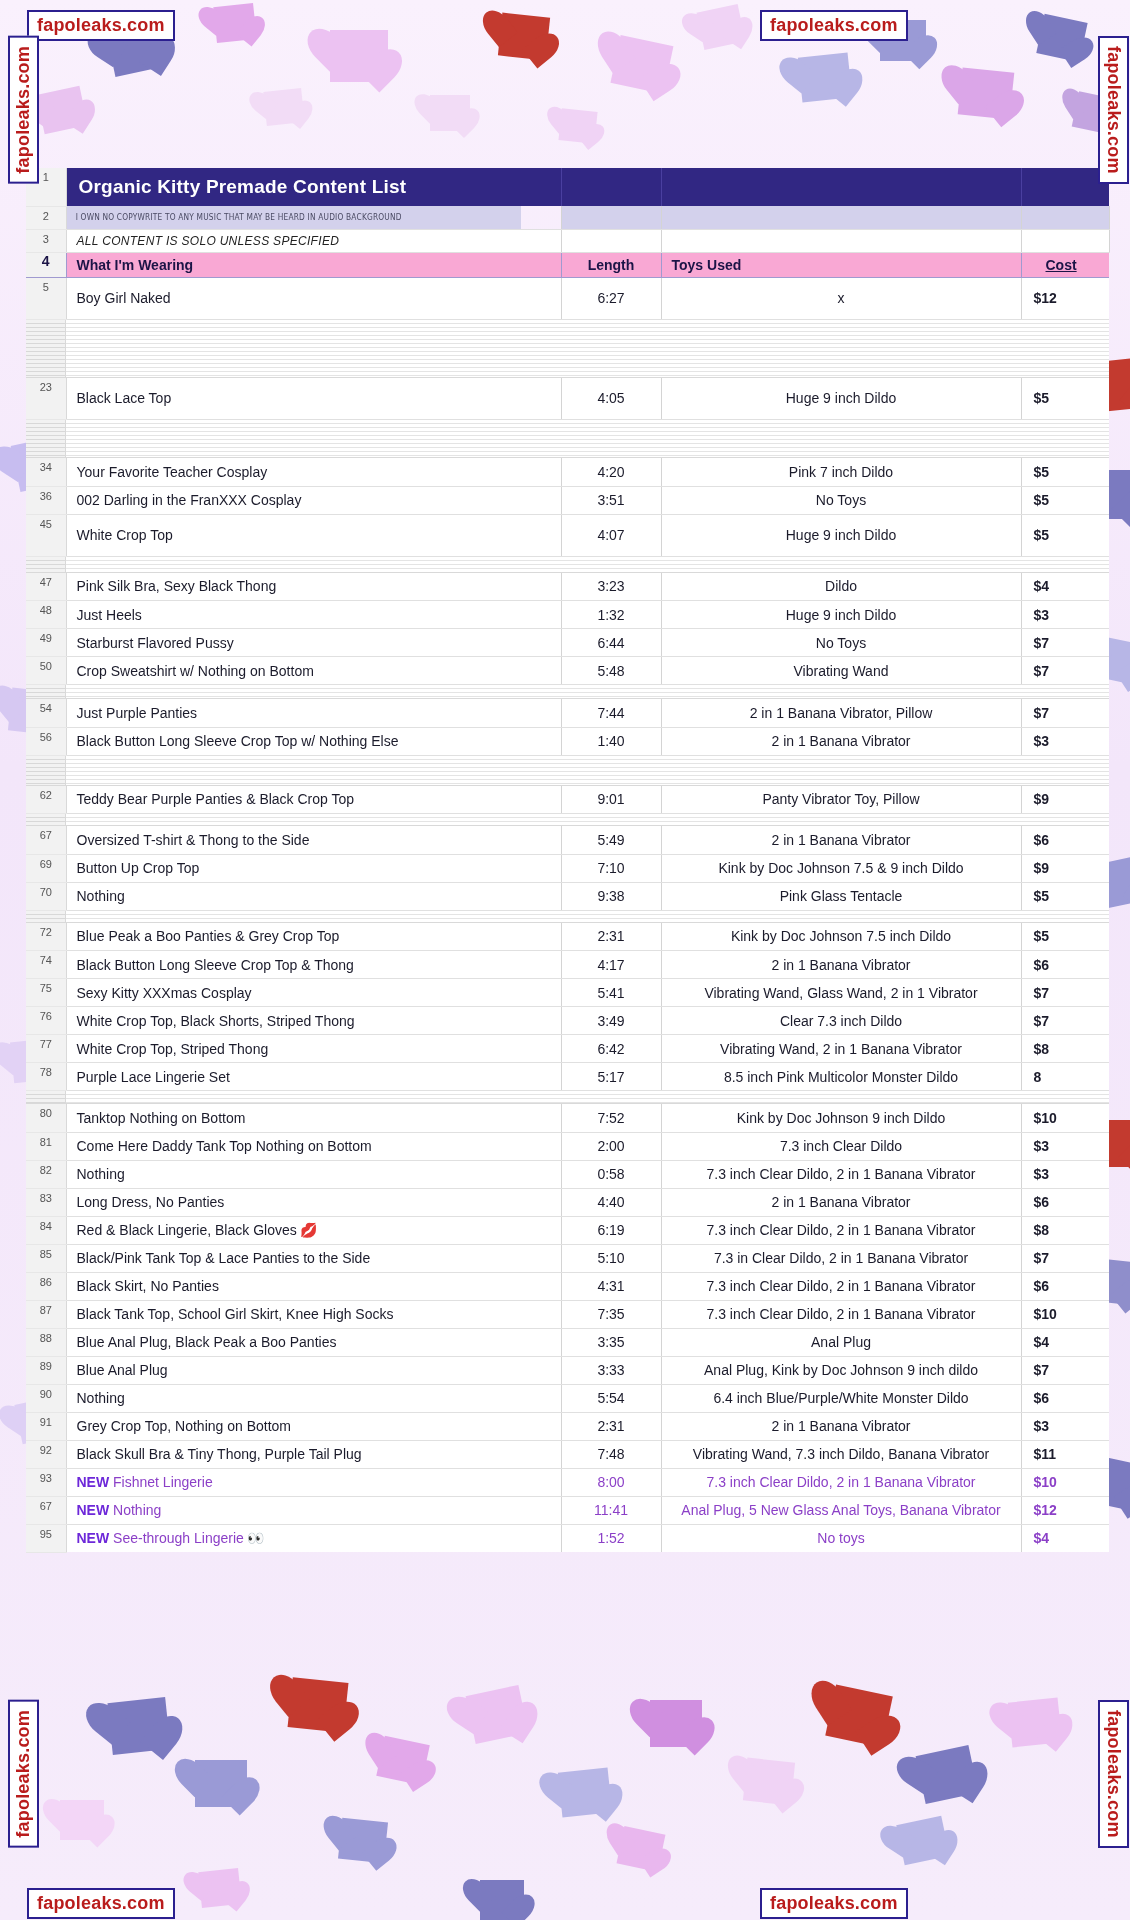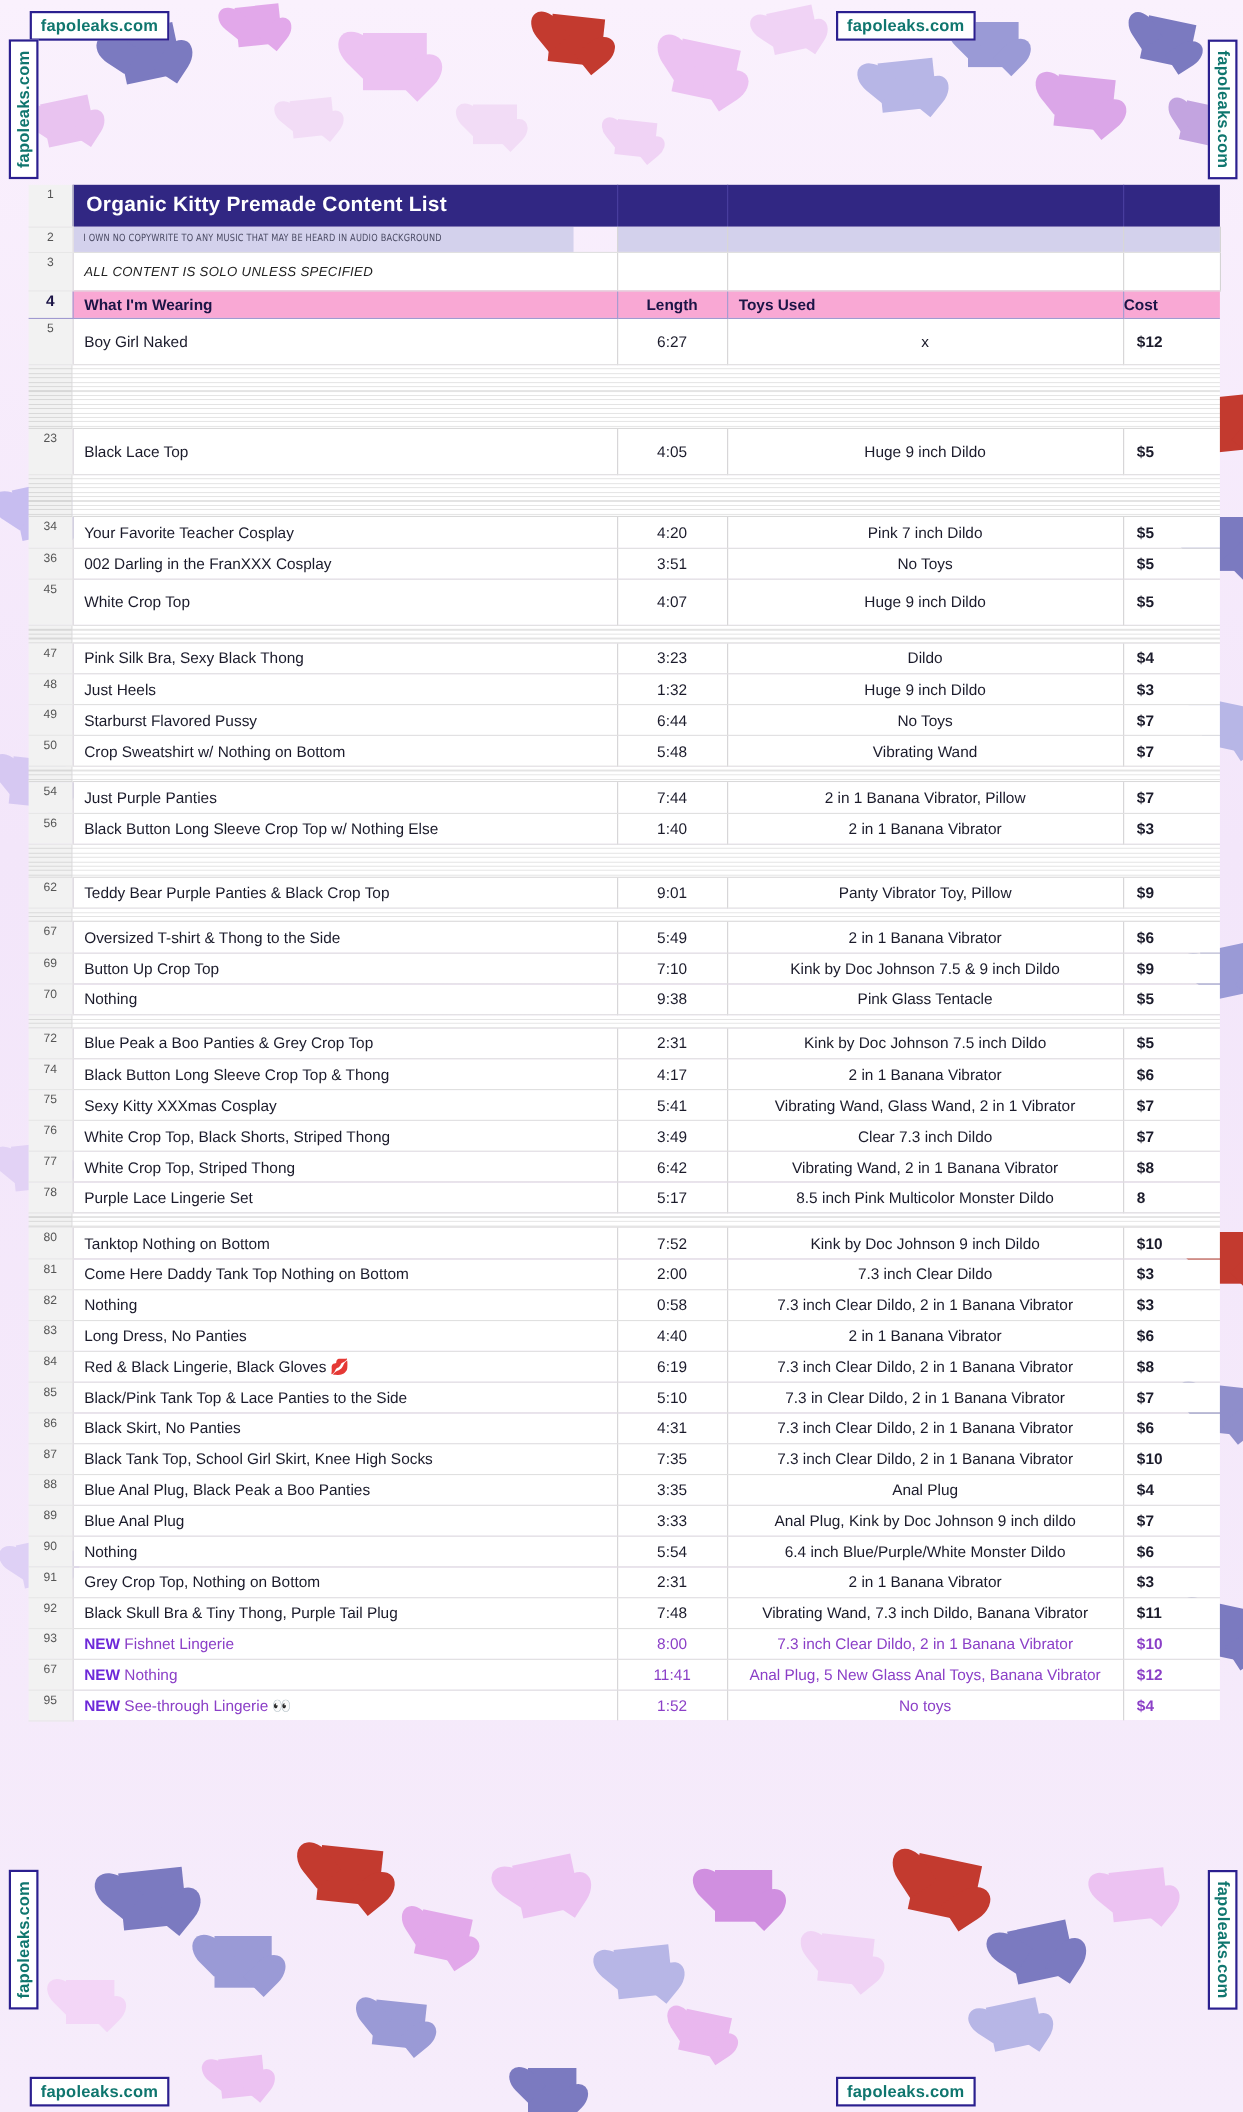--- a/index.html
+++ b/index.html
@@ -36,23 +36,23 @@
     transform-origin: 0 100%;
   }
   .heart::before { transform: translateX(-100%) rotate(-45deg); }
   .heart::after  { transform: rotate(45deg); }
 
   
   .wm {
     position: absolute;
     background: #ffffff;
     border: 2px solid #2b1f8f;
-    color: #0f766e;
+    color: #b91c1c;
     font-weight: bold;
-    font-size: 15px;
+    font-size: 18px;
     padding: 3px 8px;
     letter-spacing: 0.2px;
     white-space: nowrap;
     z-index: 40;
   }
   .wm.vert {
     writing-mode: vertical-rl;
     padding: 8px 3px;
   }
   .wm.vert.up { transform: rotate(180deg); }
@@ -140,42 +140,42 @@
     color: #4a4a63;
     font-family: "DejaVu Sans Condensed", "Liberation Sans Narrow", "Liberation Sans", sans-serif;
     transform: scaleX(0.92);
     transform-origin: left center;
   }
   tr.note-row td.cell.plain { font-size: 12px; transform: none; }
 
   
   tr.italic-row td.cell {
     background: #ffffff;
-    height: 35px;
+    height: 23px;
     font-style: italic;
     font-size: 12px;
     letter-spacing: 0.3px;
     color: #222;
   }
 
   
   tr.head-row td {
     background: #f9a8d4;
     color: #1b1446;
     font-weight: bold;
     font-size: 14px;
     height: 25px;
     border-right: 1px solid #a09ad0;
     border-bottom: 1px solid #a09ad0;
     padding: 0 10px;
   }
   tr.head-row td.h-wear { text-align: left; }
   tr.head-row td.h-len  { text-align: center; }
   tr.head-row td.h-toys { text-align: left; }
-  tr.head-row td.h-cost { text-align: left; border-right: none; padding-left: 0; }
+  tr.head-row td.h-cost { text-align: left; border-right: none; padding-left: 24px; text-decoration: underline; }
   tr.head-row .rownum { background: #f2f2f2; }
 
   
   tr.data-row td.cell { height: 28px; }
   tr.data-row.tall td.cell { height: 42px; }
 
   
   tr.data-row.new td.cell { color: #8b3fc7; }
   .new-tag { font-weight: bold; color: #6d28d9; }
 

